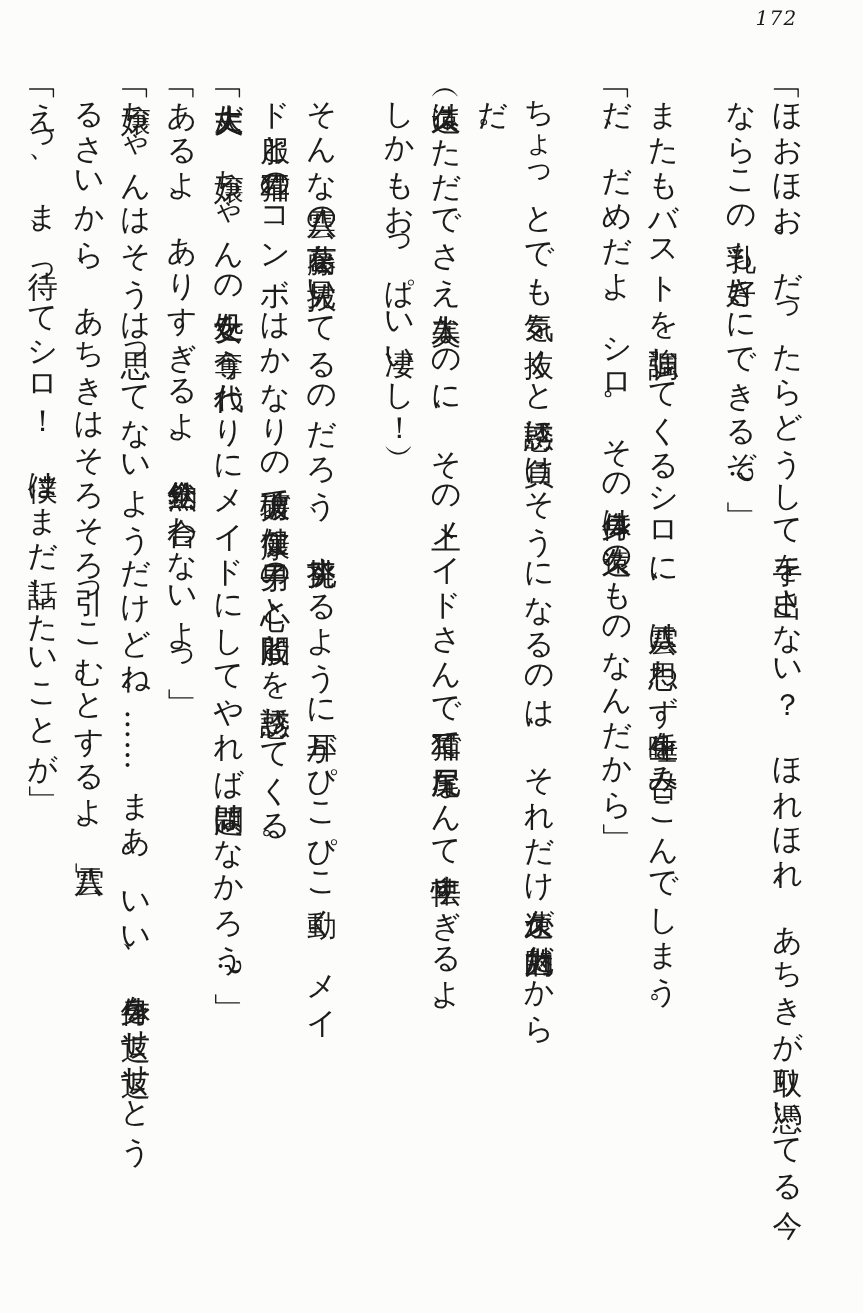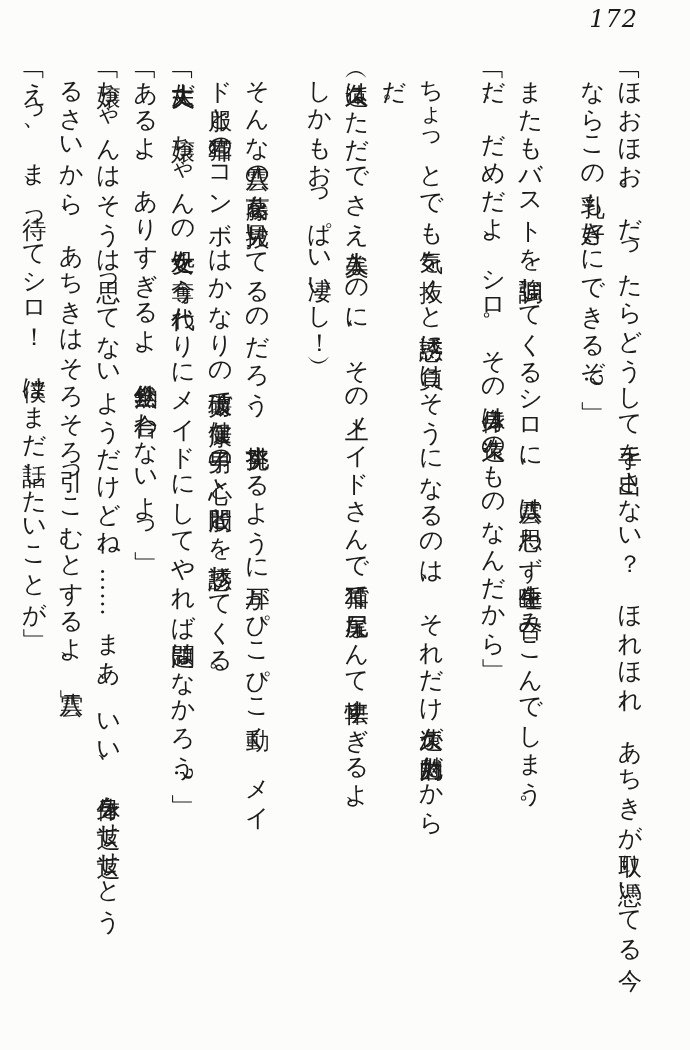--- a/index.html
+++ b/index.html
@@ -11,21 +11,21 @@
     width: 690px;
     height: 1050px;
     background: #fcfcfa;
     overflow: hidden;
     font-family: "DejaVu Serif", "Liberation Serif", serif;
   }
   .page-number {
     position: absolute;
     top: 5px;
     right: 52px;
-    font-size: 24px;
+    font-size: 16px;
     font-style: italic;
     color: #1a1a1a;
     letter-spacing: 1px;
     font-family: "DejaVu Serif", "Liberation Serif", serif;
   }
   .text-area {
     position: absolute;
     top: 64px;
     right: 42px;
     height: 968px;

